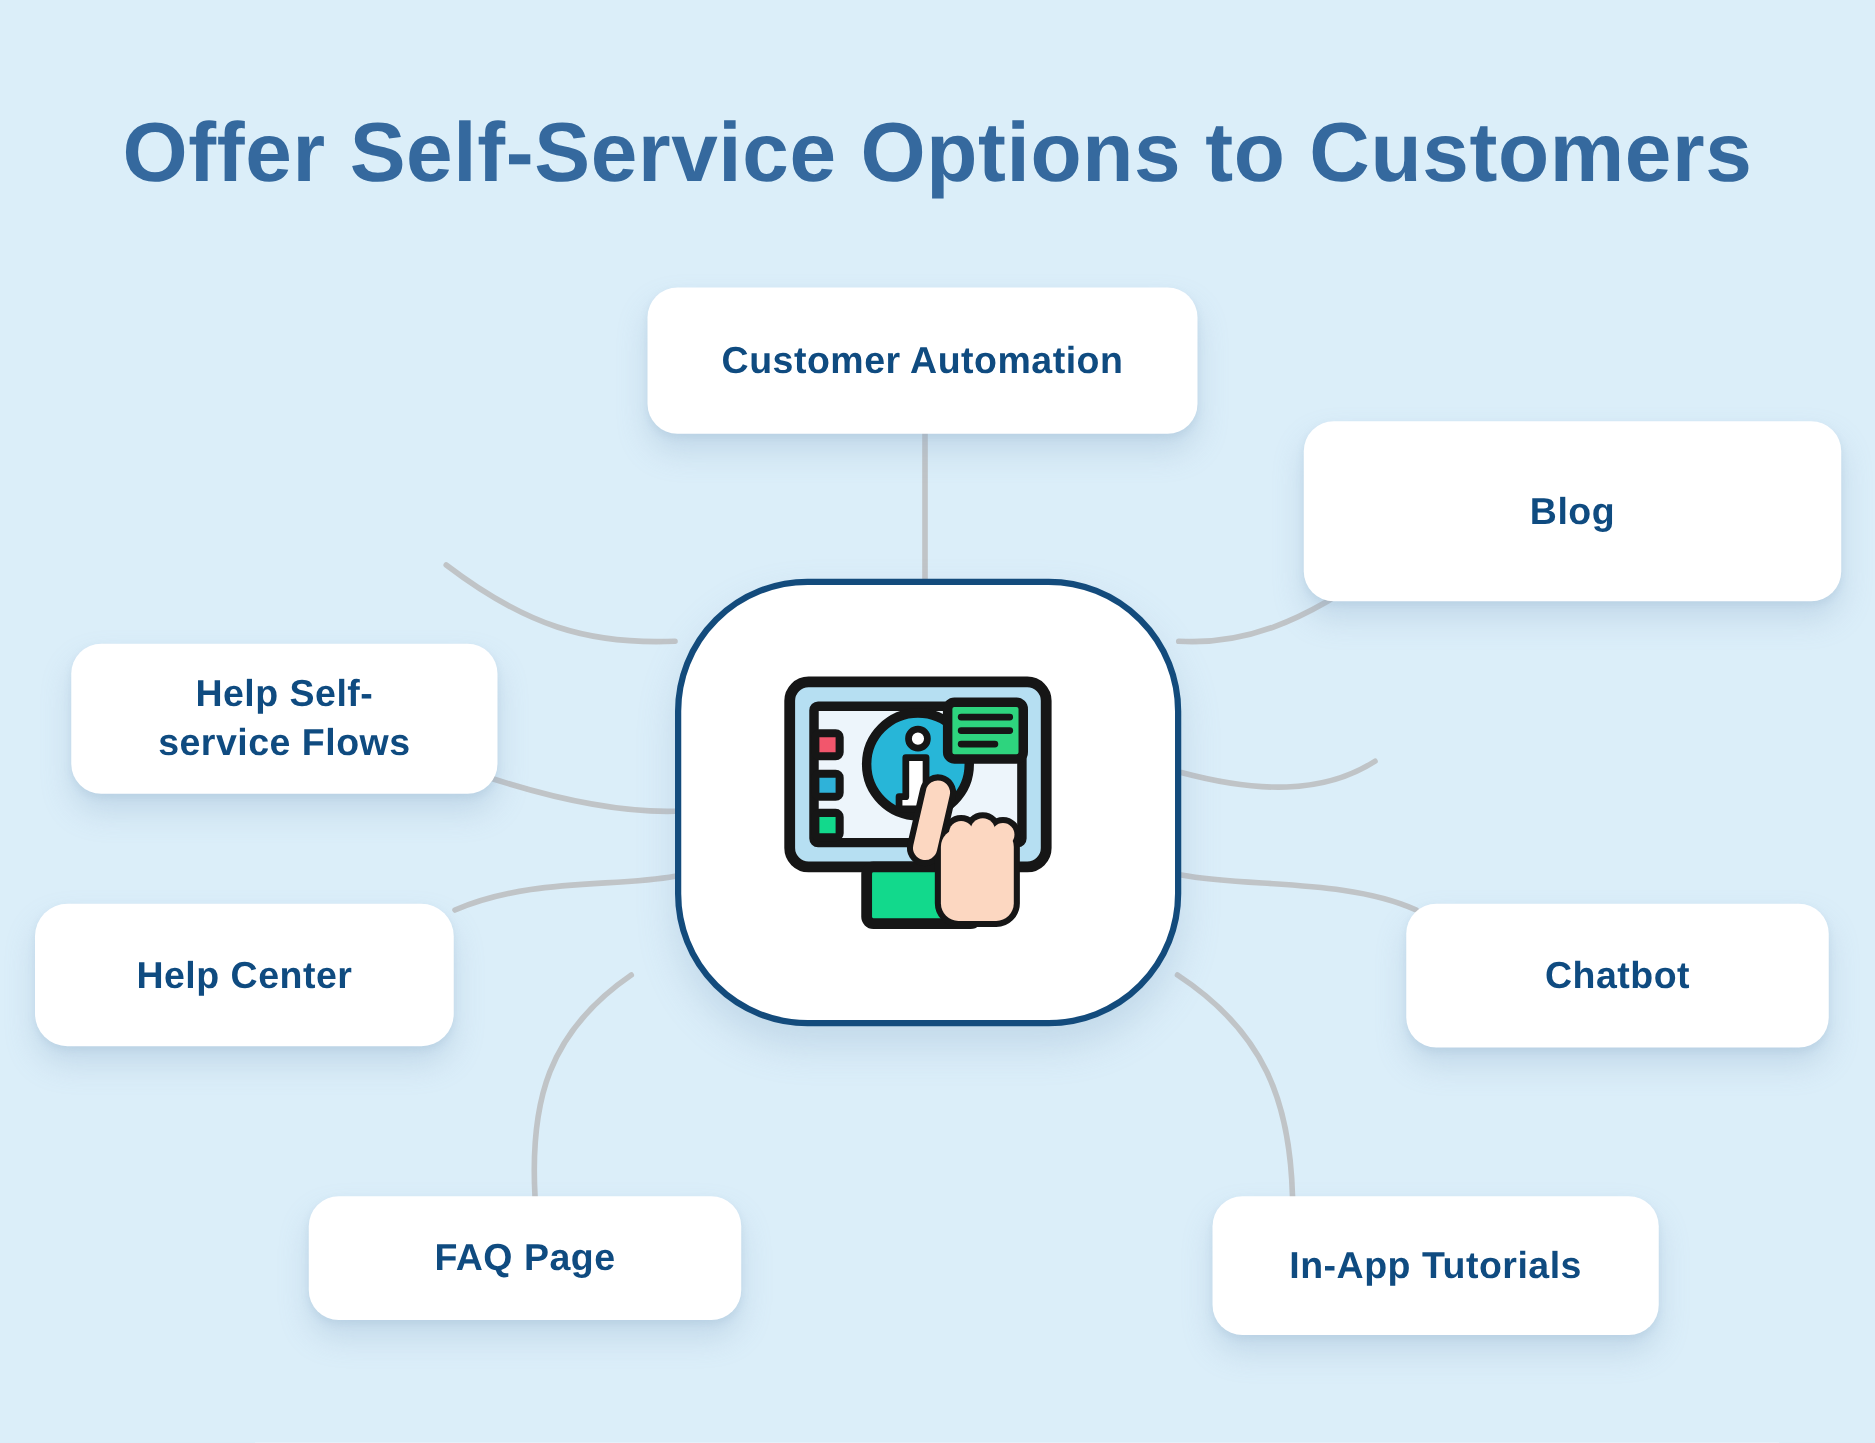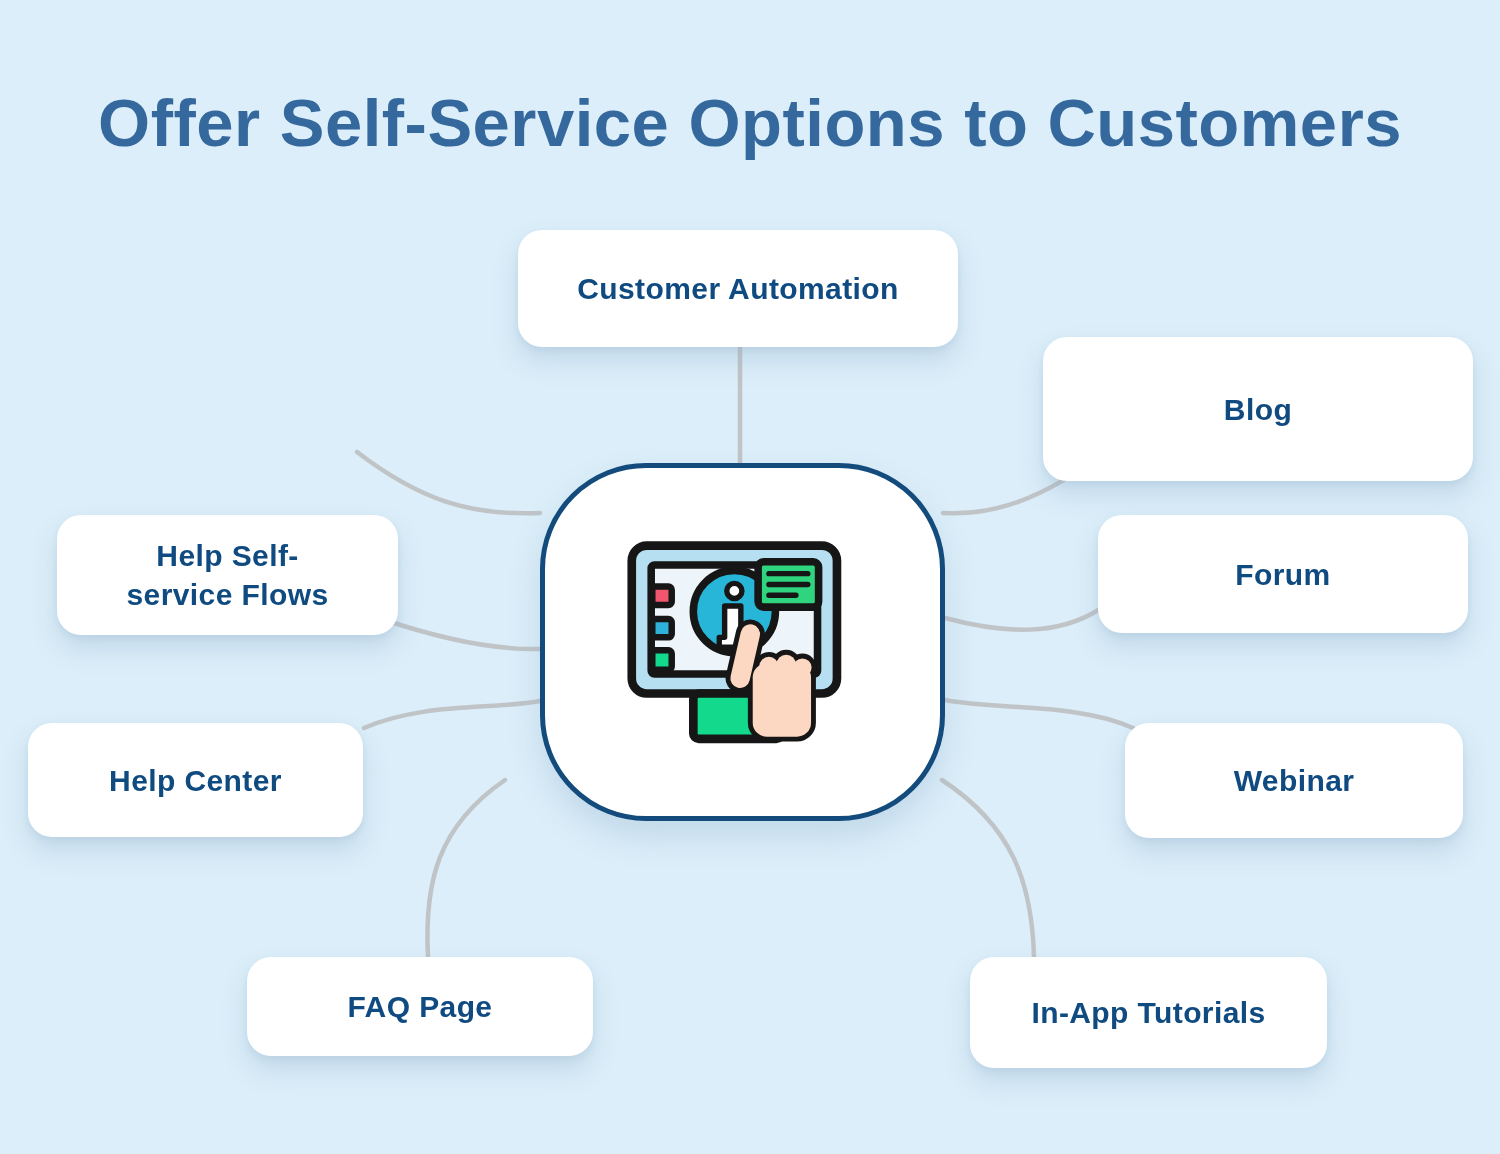--- a/index.html
+++ b/index.html
@@ -73,30 +73,27 @@
 
 
   <div class="node" style="left:1043px;top:337px;width:430px;height:144px;">
     <span class="label">Blog</span>
   </div>
 
   <div class="node" style="left:57px;top:515px;width:341px;height:120px;">
     <span class="label"><span>Help Self-</span><br><span>service Flows</span></span>
   </div>
 
-  <div class="node" style="left:1098px;top:515px;width:370px;height:118px;">
-    <span class="label">Forum</span>
-  </div>
 
-  <div class="node" style="left:28px;top:723px;width:335px;height:114px;">
+  <div class="node" style="left:28px;top:723px;width:335px;height:114px;border-radius:26px;">
     <span class="label">Help Center</span>
   </div>
 
   <div class="node" style="left:1125px;top:723px;width:338px;height:115px;">
-    <span class="label">Webinar</span>
+    <span class="label">Chatbot</span>
   </div>
 
   <div class="node" style="left:247px;top:957px;width:346px;height:99px;">
     <span class="label">FAQ Page</span>
   </div>
 
   <div class="node" style="left:970px;top:957px;width:357px;height:111px;">
     <span class="label">In-App Tutorials</span>
   </div>
 

